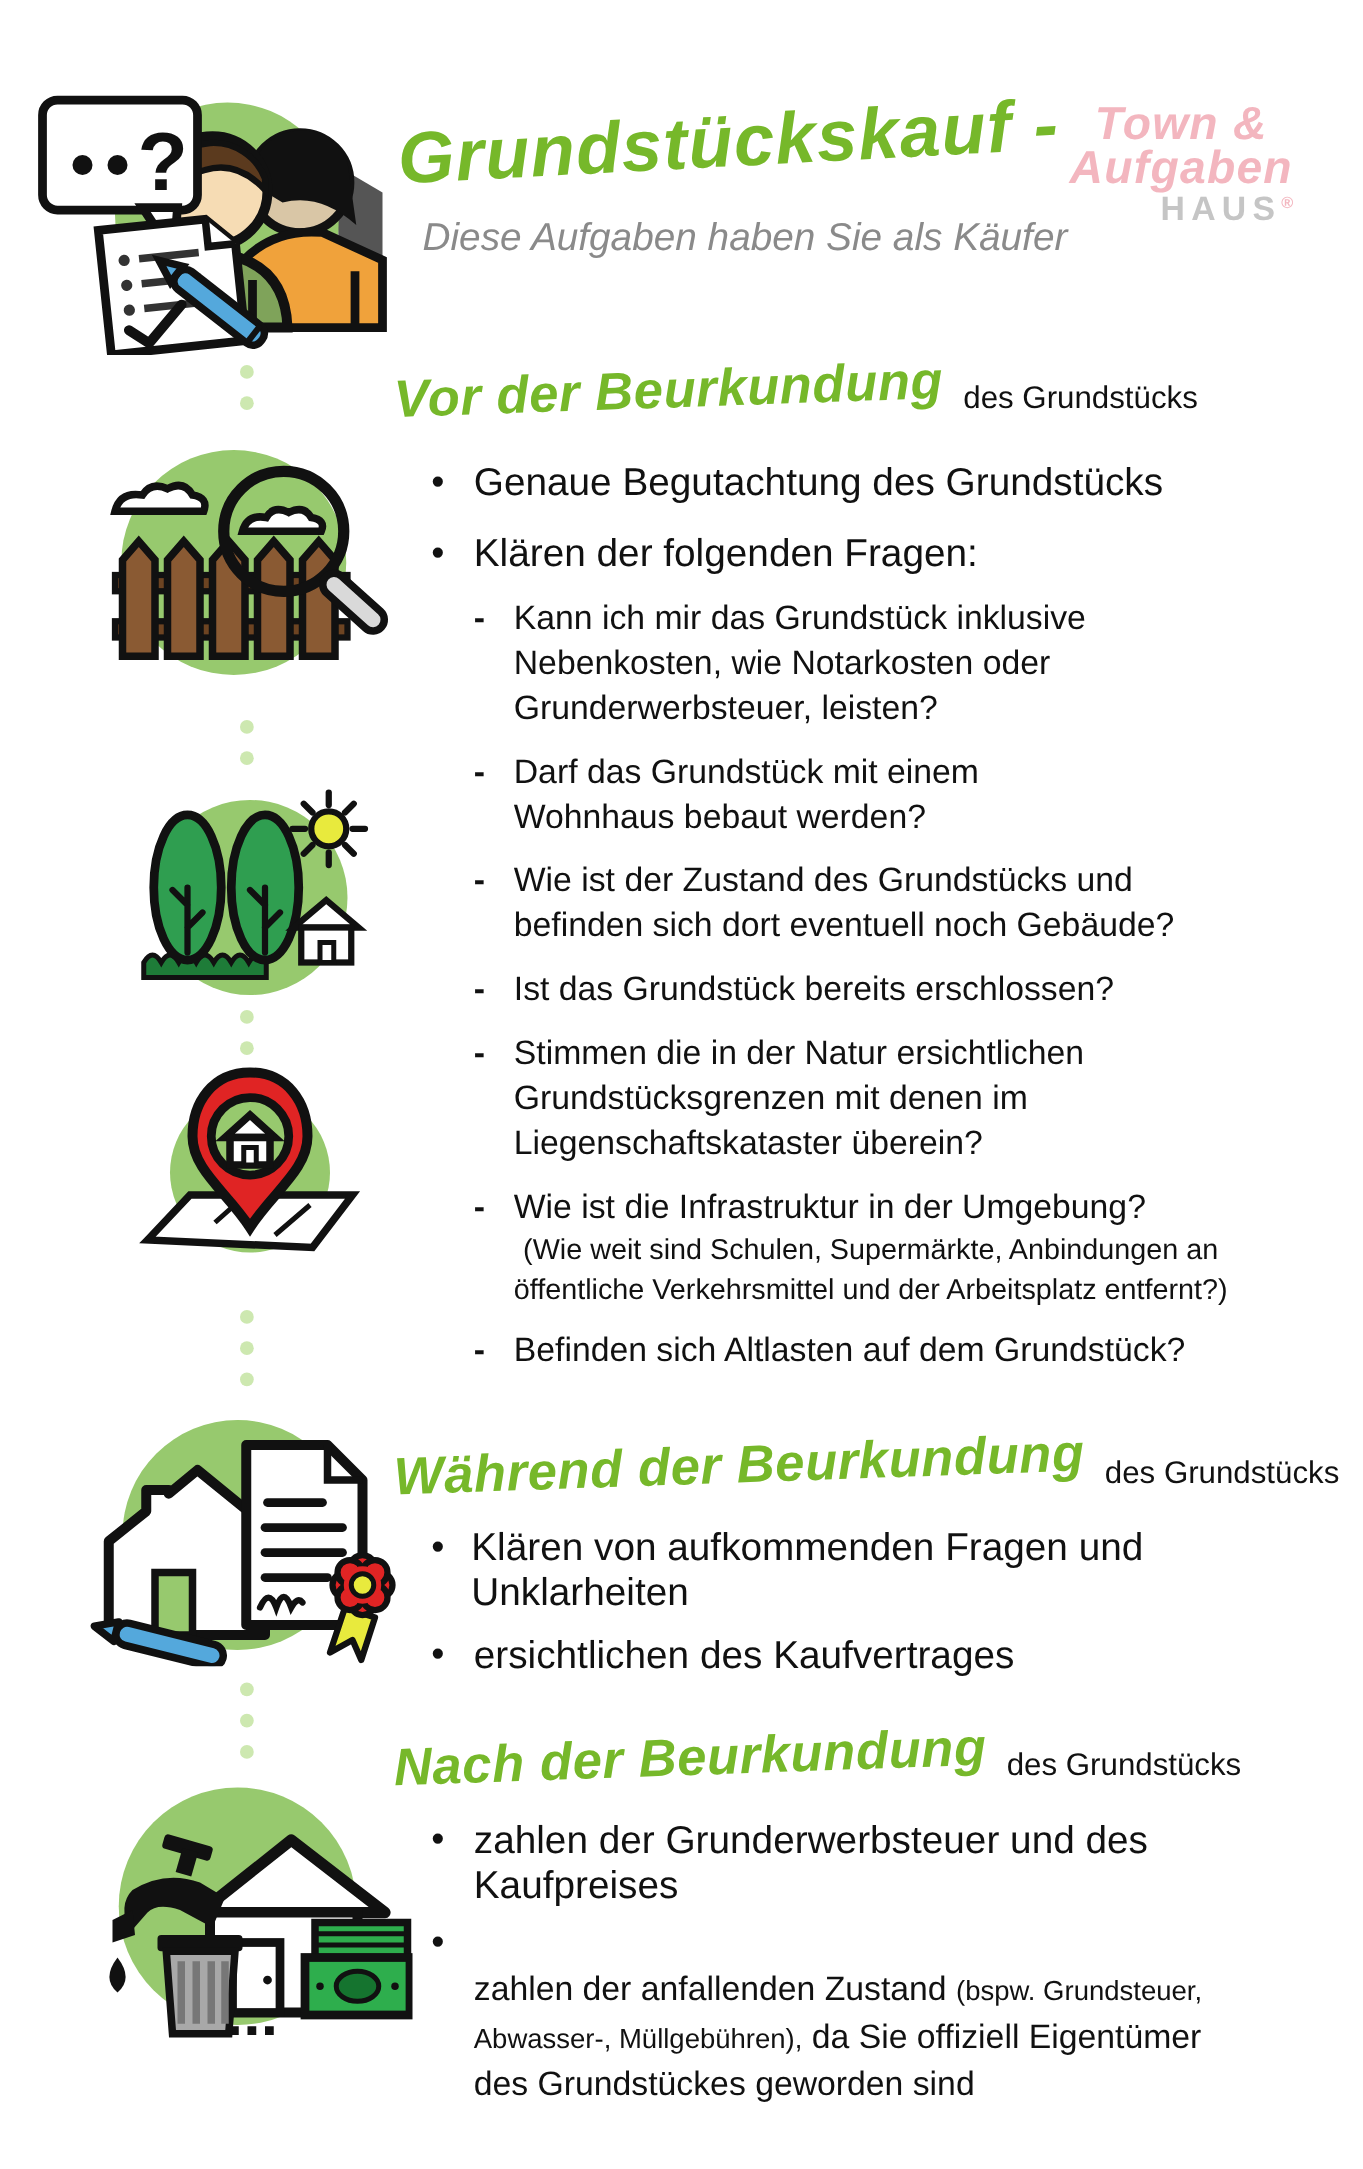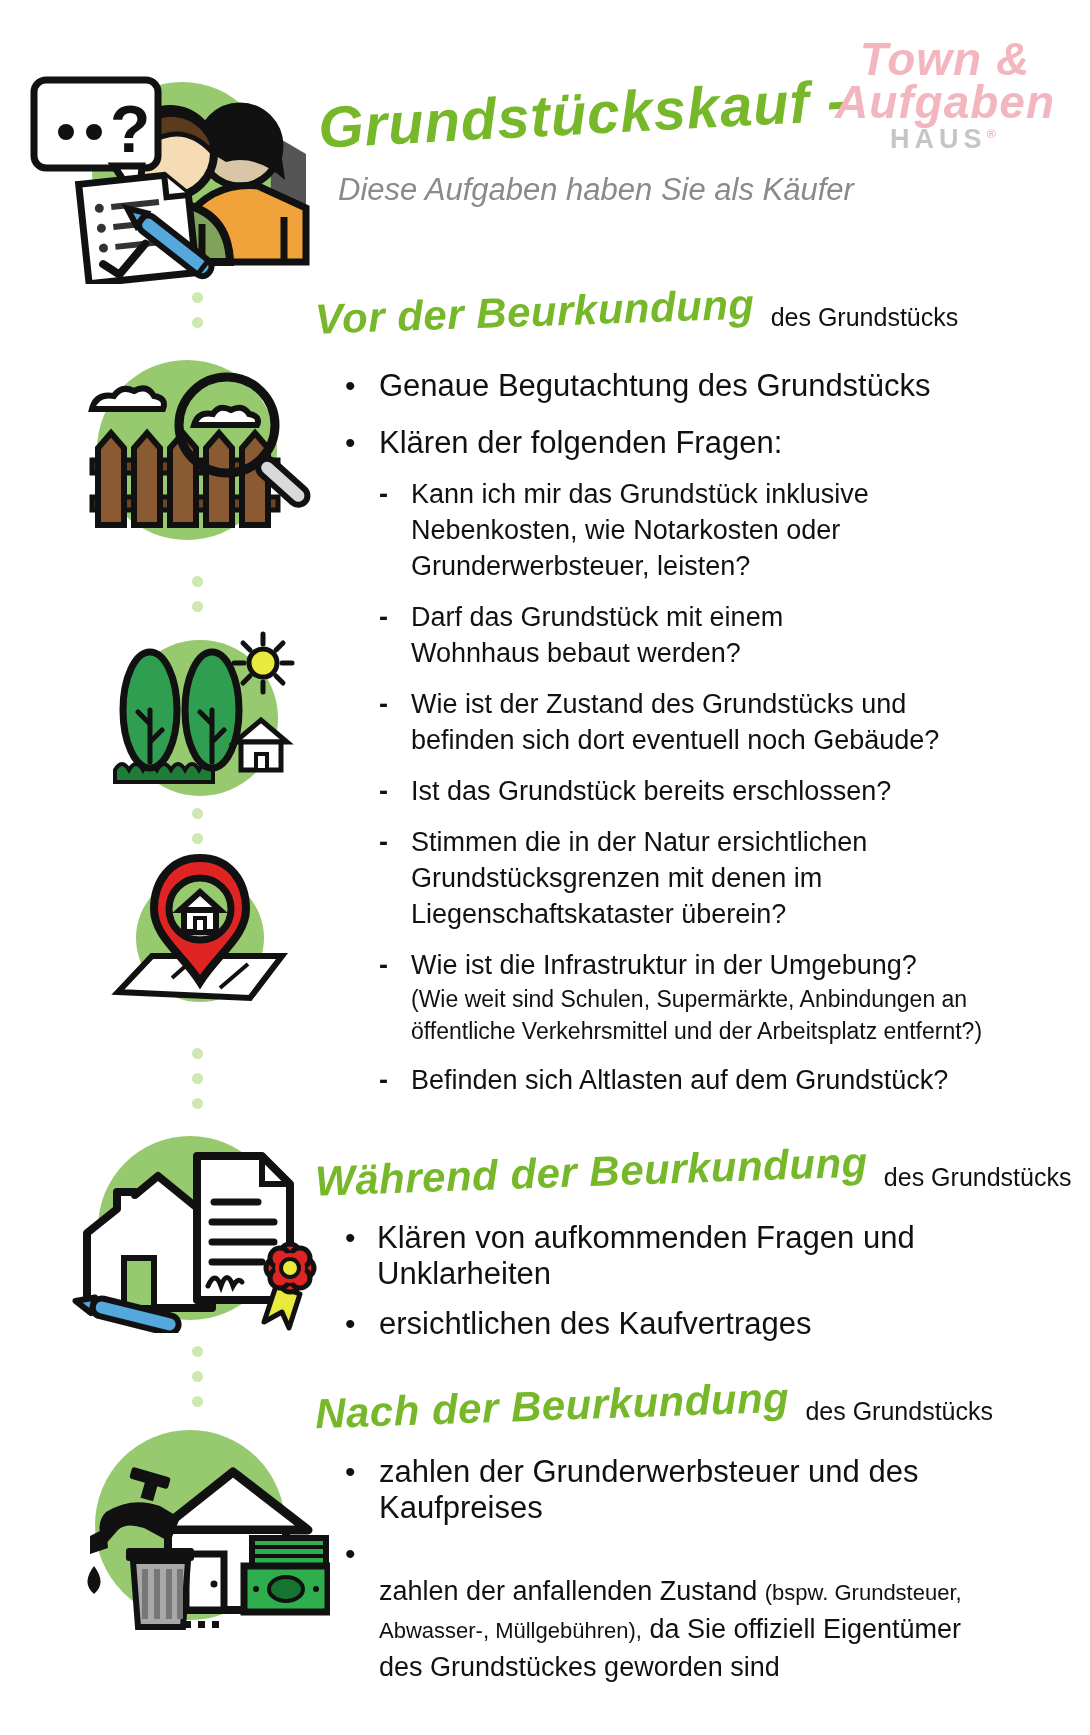--- a/index.html
+++ b/index.html
@@ -11,35 +11,35 @@
   .h-title { font-size:58px; font-style:italic; font-weight:700; color:#76b82a;
              transform:rotate(-3deg); display:inline-block; letter-spacing:1px; }
   .h-sub { font-size:31px; color:#8a8a8a; font-style:italic; }
   .sec-heading { display:flex; align-items:baseline; gap:16px; height:52px; white-space:nowrap; }
   .sec-script { font-size:42px; font-style:italic; font-weight:700; color:#76b82a;
                 transform:rotate(-2deg); display:inline-block; letter-spacing:0.5px; }
   .sec-suffix { font-size:25px; font-weight:400; color:#111; }
 
   
   .logo { position:absolute; top:38px; left:812px; width:266px; text-align:center; }
-  .logo-town { font-size:46px; font-style:italic; font-weight:700; color:#f3b6bf;
-               line-height:0.94; letter-spacing:1px; }
+  .logo-town { font-size:37px; font-style:italic; font-weight:700; color:#f3b6bf;
+               line-height:0.94; letter-spacing:1px;margin-top:44px; }
   .logo-haus { font-size:27px; font-weight:700; color:#c5c5c5; letter-spacing:5px;
-               margin-left:78px; margin-top:0px; text-align:left; }
+               margin-left:78px; margin-top:0px; text-align:center; }
   .logo-reg  { font-size:13px; vertical-align:super; color:#f3b6bf; font-weight:700; }
 
   
   .rightcol { position:absolute; left:315px; width:740px; }
   .brow   { display:flex; }
   .bmark  { width:34px; font-size:30px; line-height:36px; color:#111; }
   .btext  { font-size:31px; line-height:36px; white-space:pre-line; }
   .subrow { display:flex; margin-left:64px; margin-bottom:15px; }
   .dmark  { width:32px; font-size:27px; line-height:36px; font-weight:700; }
   .stext  { font-size:27px; line-height:36px; white-space:pre-line; }
-  .note   { font-size:23px; line-height:32px; white-space:pre-line; color:#111; }
+  .note   { font-size:23px; line-height:32px; white-space:pre-line; color:#111;text-align:center; }
   .mixed  { font-size:27px; line-height:37px; white-space:pre-line; }
   .small-inline { font-size:22px; }
 
   
   .dots { position:absolute; left:192px; display:flex; flex-direction:column; gap:14px; }
   .dots i { width:11px; height:11px; border-radius:50%; background:#cde8b0; display:block; }
 </style>
 </head>
 <body>
 

